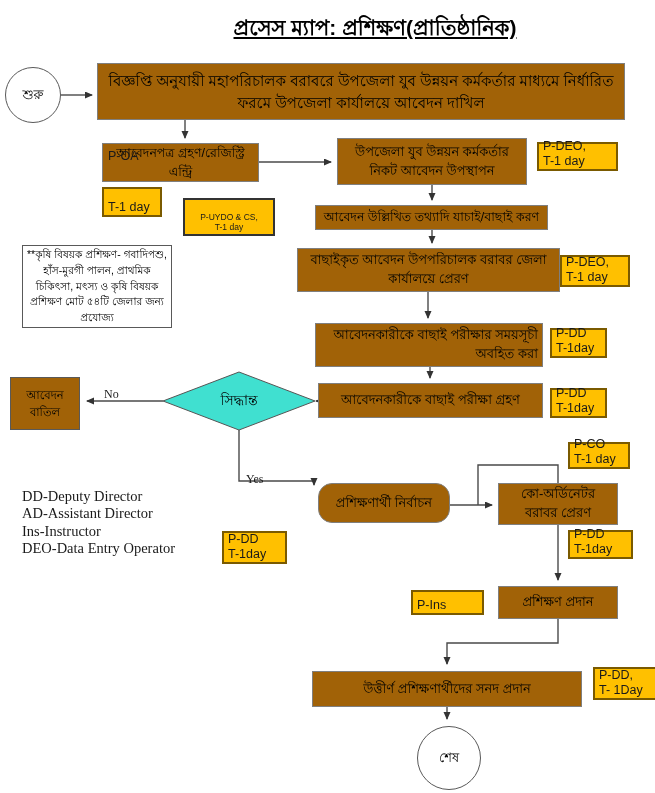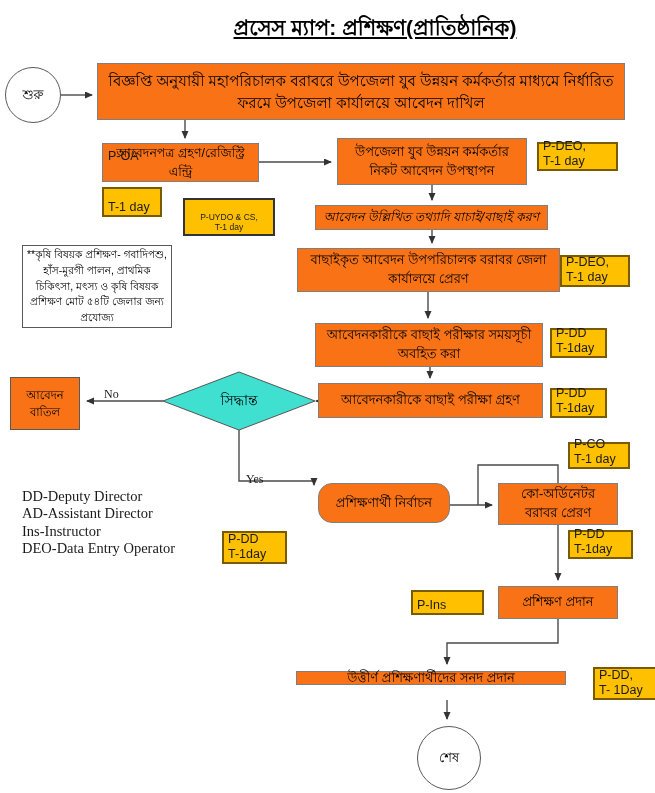--- a/index.html
+++ b/index.html
@@ -1,19 +1,19 @@
 <!DOCTYPE html>
 <html><head>
 <meta charset="utf-8">
 <style>
   html,body{margin:0;padding:0;background:#ffffff;}
   #stage{position:relative;width:655px;height:793px;background:#ffffff;overflow:hidden;
          font-family:"Liberation Sans","DejaVu Sans",sans-serif;color:#000;}
   #connectors{position:absolute;left:0;top:0;width:655px;height:793px;pointer-events:none;}
-  .node{position:absolute;background:#f97316;border:1px solid #7f7f7f;display:flex;
+  .node{position:absolute;background:#a16207;border:1px solid #7f7f7f;display:flex;
         align-items:center;justify-content:center;text-align:center;
         font-size:13px;line-height:1.45;padding:2px 4px;box-sizing:border-box;}
   .circle{position:absolute;background:#fff;border:1px solid #595959;border-radius:50%;
           display:flex;align-items:center;justify-content:center;font-size:13px;box-sizing:border-box;}
   .ybox{position:absolute;background:#FFC000;border:2px solid #7a5a00;box-sizing:border-box;
         font-size:12.5px;line-height:1.15;padding:1px 4px;color:#1a1a1a;display:flex;
         flex-direction:column;justify-content:flex-end;}
   .ybox .tline{white-space:nowrap;}
   .ybox.small{font-size:8.5px;text-align:center;border:2px solid #333;align-items:center;}
   .title{position:absolute;left:95px;top:12px;width:560px;text-align:center;
@@ -77,32 +77,32 @@
   <div class="ybox" style="left:102px;top:187px;width:60px;height:30px;gap:36px;">
     <span class="tline">P-OA</span>
     <span class="tline">T-1 day</span>
   </div>
 
   <div class="ybox small" style="left:183px;top:198px;width:92px;height:38px;">
     <span class="tline">P-UYDO &amp; CS,</span>
     <span class="tline">T-1 day</span>
   </div>
 
-  <div class="node" style="left:315px;top:205px;width:233px;height:25px;font-size:12.5px;font-style:italic;">আবেদন উল্লিখিত তথ্যাদি যাচাই/বাছাই করণ</div>
+  <div class="node" style="left:315px;top:205px;width:233px;height:25px;font-size:12.5px;">আবেদন উল্লিখিত তথ্যাদি যাচাই/বাছাই করণ</div>
 
   <div class="node" style="left:297px;top:248px;width:263px;height:44px;">বাছাইকৃত আবেদন উপপরিচালক বরাবর জেলা কার্যালয়ে প্রেরণ</div>
 
   <div class="ybox" style="left:560px;top:255px;width:70px;height:32px;">
     <span class="tline">P-DEO,</span>
     <span class="tline">T-1 day</span>
   </div>
 
   <div class="note">**কৃষি বিষয়ক প্রশিক্ষণ- গবাদিপশু, হাঁস-মুরগী পালন, প্রাথমিক চিকিৎসা, মৎস্য ও কৃষি বিষয়ক প্রশিক্ষণ মোট ৫৪টি জেলার জন্য প্রযোজ্য</div>
 
-  <div class="node" style="left:315px;top:323px;width:228px;height:44px;">আবেদনকারীকে বাছাই পরীক্ষার সময়সূচী অবহিত করা</div>
+  <div class="node" style="left:315px;top:323px;width:228px;height:44px;text-align:right;">আবেদনকারীকে বাছাই পরীক্ষার সময়সূচী অবহিত করা</div>
 
   <div class="ybox" style="left:550px;top:328px;width:57px;height:30px;">
     <span class="tline">P-DD</span>
     <span class="tline">T-1day</span>
   </div>
 
   <div class="node" style="left:318px;top:383px;width:225px;height:35px;">আবেদনকারীকে বাছাই পরীক্ষা গ্রহণ</div>
 
   <div class="ybox" style="left:550px;top:388px;width:57px;height:30px;">
     <span class="tline">P-DD</span>
@@ -142,21 +142,21 @@
     <span class="tline">P-DD</span>
     <span class="tline">T-1day</span>
   </div>
 
   <div class="ybox" style="left:411px;top:590px;width:73px;height:25px;">
     <span class="tline">P-Ins</span>
   </div>
 
   <div class="node" style="left:498px;top:586px;width:120px;height:33px;">প্রশিক্ষণ প্রদান</div>
 
-  <div class="node" style="left:296px;top:671px;width:270px;height:14px;">উত্তীর্ণ প্রশিক্ষণার্থীদের সনদ প্রদান</div>
+  <div class="node" style="left:312px;top:671px;width:270px;height:36px;">উত্তীর্ণ প্রশিক্ষণার্থীদের সনদ প্রদান</div>
 
   <div class="ybox" style="left:582px;top:667px;width:84px;height:33px;margin-left:11px;">
     <span class="tline">P-DD,</span>
     <span class="tline">T- 1Day</span>
   </div>
 
   <div class="circle" style="left:417px;top:726px;width:64px;height:64px;">শেষ</div>
 
 </div>
 

